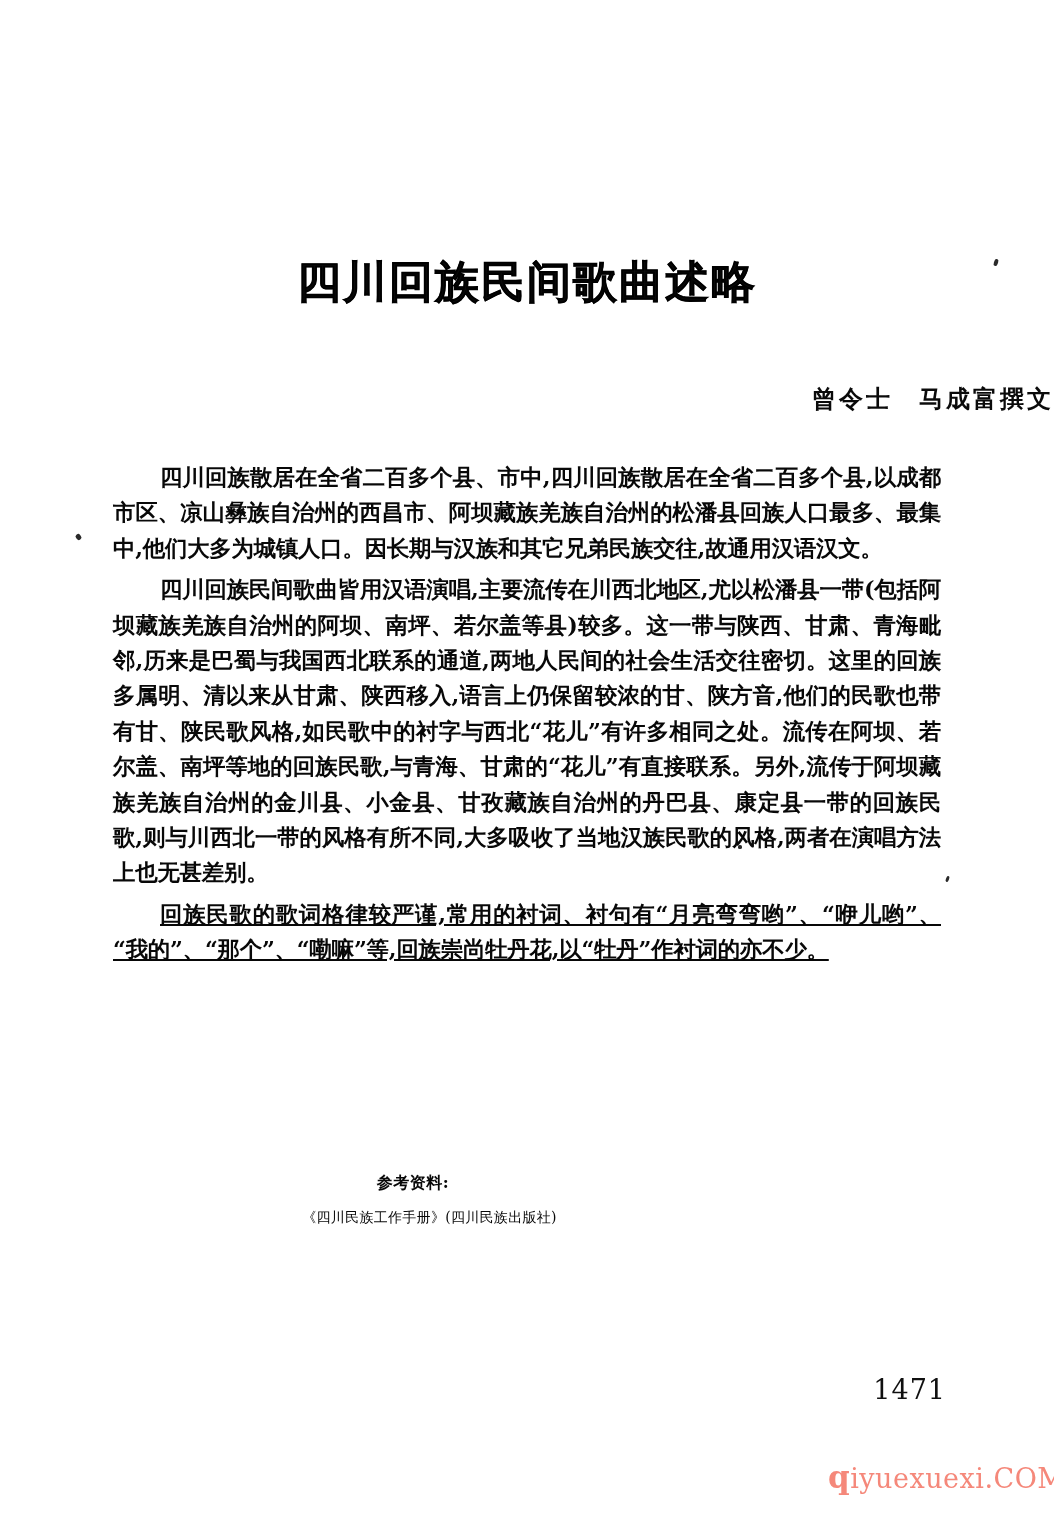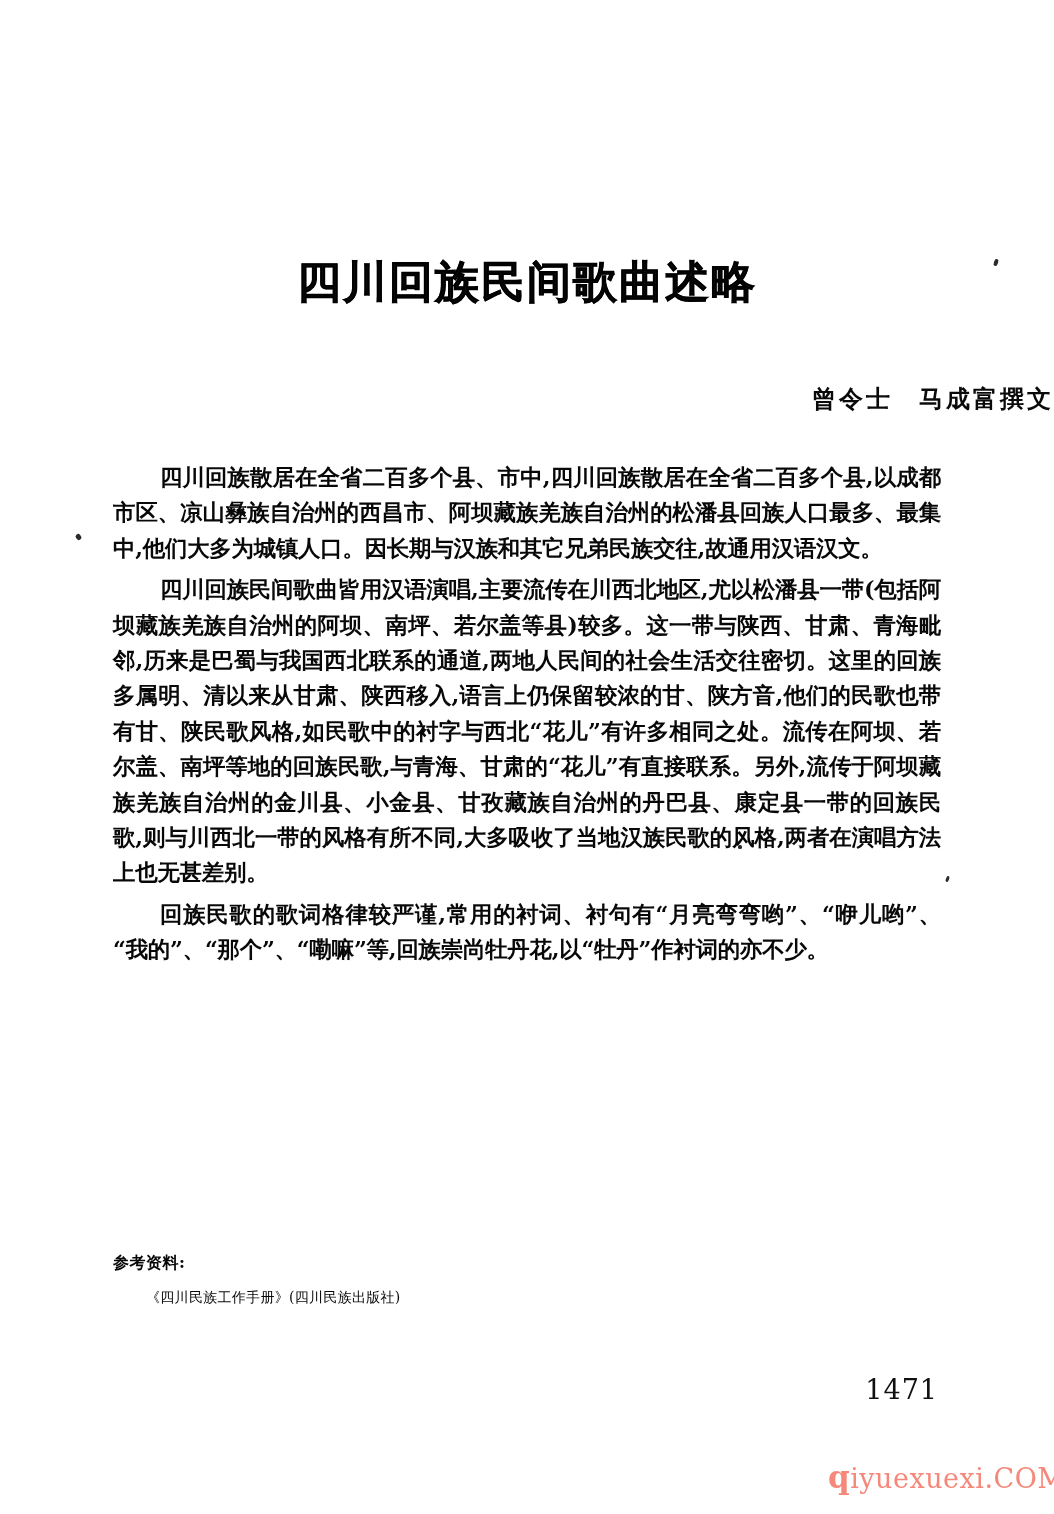--- a/index.html
+++ b/index.html
@@ -71,28 +71,30 @@
     text-justify: inter-character;
     text-align-last: left;
     letter-spacing: -0.2px;
     color: #080808;
     margin: 0 0 6px 0;
     text-indent: 47px;
     word-break: break-all;
   }
   .para.p-last {
     margin-bottom: 0;
+    text-decoration: underline;
   }
 
   
   .refs {
     position: absolute;
     left: 113px;
-    top: 1252px;
+    top: 1172px;
     width: 600px;
+    text-align: center;
   }
   .refs-heading {
     font-family: "DejaVu Serif", "Liberation Serif", serif;
     font-size: 16px;
     font-weight: 700;
     letter-spacing: 0.5px;
     color: #080808;
     line-height: 1.4;
   }
   .refs-item {
@@ -111,20 +113,21 @@
     position: absolute;
     left: 0;
     top: 1374px;
     width: 938px;
     text-align: right;
     font-family: "DejaVu Serif", "Liberation Serif", serif;
     font-size: 27px;
     font-weight: 400;
     letter-spacing: 1px;
     color: #101010;
+    padding-left: 8px;
   }
 
   
   .watermark {
     position: absolute;
     left: 828px;
     top: 1462px;
     font-family: "DejaVu Serif", "Liberation Serif", serif;
     font-size: 27px;
     letter-spacing: 0.5px;

